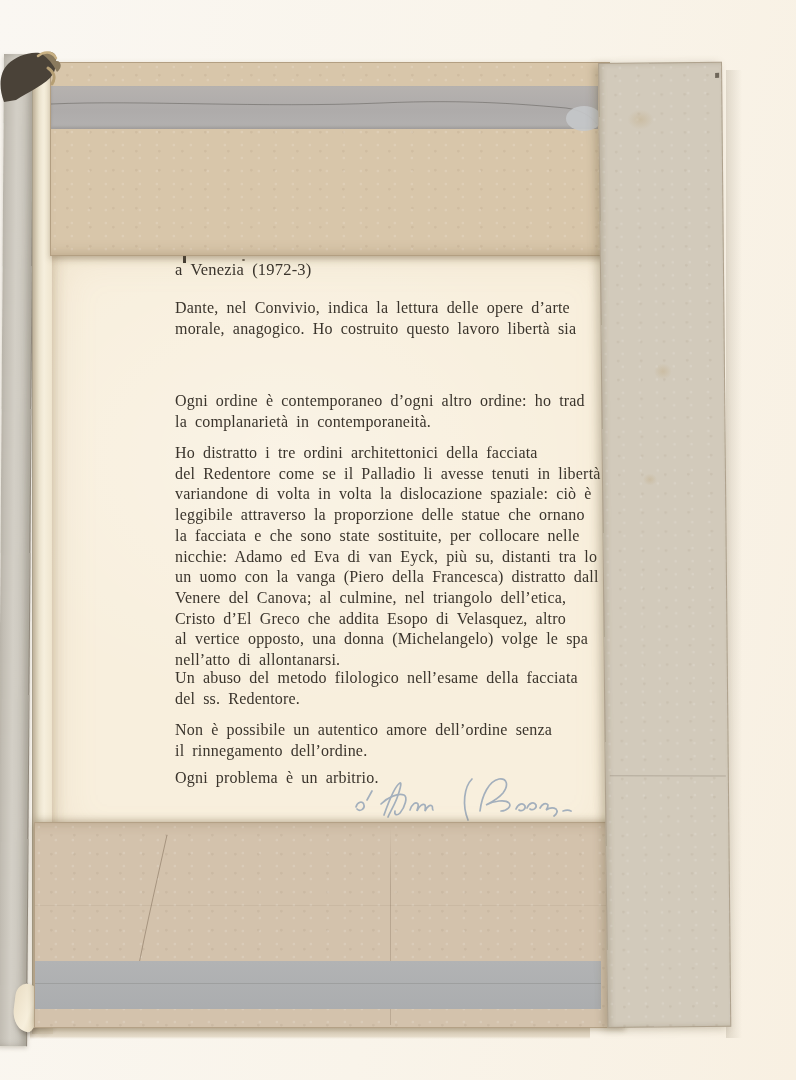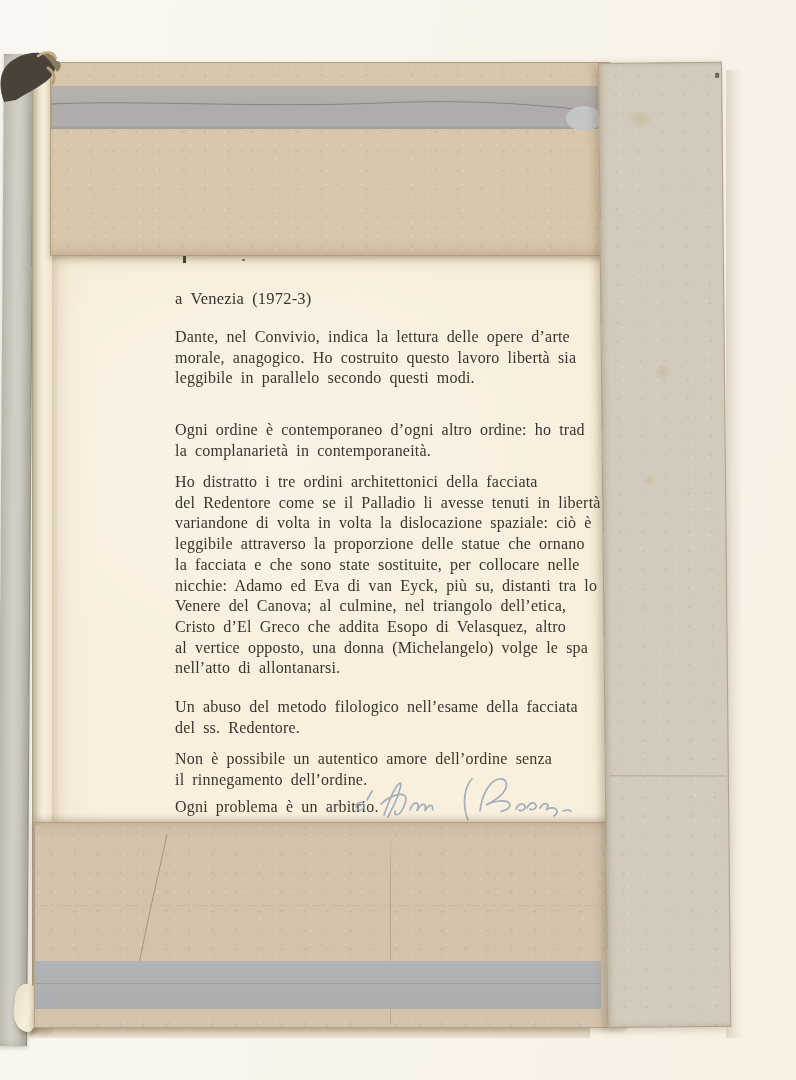--- a/index.html
+++ b/index.html
@@ -46,21 +46,21 @@
     box-shadow:
       inset 0 0 46px rgba(190,160,110,.20),
       inset 0 16px 18px -14px rgba(140,115,80,.45),
       inset -16px 0 18px -14px rgba(140,115,80,.30),
       inset 0 -16px 18px -14px rgba(140,115,80,.35),
       inset 16px 0 14px -14px rgba(140,115,80,.30);
     overflow:hidden;
   }
   .textcol{position:absolute;left:123px;top:0;width:500px;color:#3a342c;
     font-size:16px;letter-spacing:.2px;word-spacing:.24em;}
-  .para{position:absolute;left:0;line-height:20.7px;margin-top:29px;}
+  .para{position:absolute;left:0;line-height:20.7px;}
   .line{white-space:nowrap;}
   .title-line{font-size:16.5px;}
   .frag{position:absolute;left:131px;top:6px;width:3px;height:9px;background:#433d33;}
   .speck{position:absolute;left:190px;top:11px;width:3px;height:2px;background:#6b6152;border-radius:50%;}
   .signature{position:absolute;left:296px;top:526px;}
   
   .cardboard{
     background-image:
       radial-gradient(circle at 23% 31%, rgba(255,255,255,.14) 0 1px, transparent 1.7px),
       radial-gradient(circle at 71% 64%, rgba(110,85,55,.08) 0 1px, transparent 1.7px);
@@ -137,35 +137,35 @@
     <div class="speck"></div>
 
     <div class="textcol">
       <div class="para title-line" style="top:12px">
         <div class="line">a Venezia (1972-3)</div>
       </div>
 
       <div class="para" style="top:50px">
         <div class="line">Dante, nel Convivio, indica la lettura delle opere d’arte</div>
         <div class="line">morale, anagogico. Ho costruito questo lavoro libertà sia</div>
-        <div class="line">leggibile in parallelo secondo questi modi.</div>
       </div>
 
       <div class="para" style="top:143px">
         <div class="line">Ogni ordine è contemporaneo d’ogni altro ordine: ho trad</div>
         <div class="line">la complanarietà in contemporaneità.</div>
       </div>
 
       <div class="para" style="top:195px">
         <div class="line">Ho distratto i tre ordini architettonici della facciata</div>
         <div class="line">del Redentore come se il Palladio li avesse tenuti in libertà</div>
         <div class="line">variandone di volta in volta la dislocazione spaziale: ciò è</div>
         <div class="line">leggibile attraverso la proporzione delle statue che ornano</div>
         <div class="line">la facciata e che sono state sostituite, per collocare nelle</div>
         <div class="line">nicchie: Adamo ed Eva di van Eyck, più su, distanti tra lo</div>
+        <div class="line">un uomo con la vanga (Piero della Francesca) distratto dall</div>
         <div class="line">Venere del Canova; al culmine, nel triangolo dell’etica,</div>
         <div class="line">Cristo d’El Greco che addita Esopo di Velasquez, altro</div>
         <div class="line">al vertice opposto, una donna (Michelangelo) volge le spa</div>
         <div class="line">nell’atto di allontanarsi.</div>
       </div>
 
       <div class="para" style="top:420px">
         <div class="line">Un abuso del metodo filologico nell’esame della facciata</div>
         <div class="line">del ss. Redentore.</div>
       </div>

